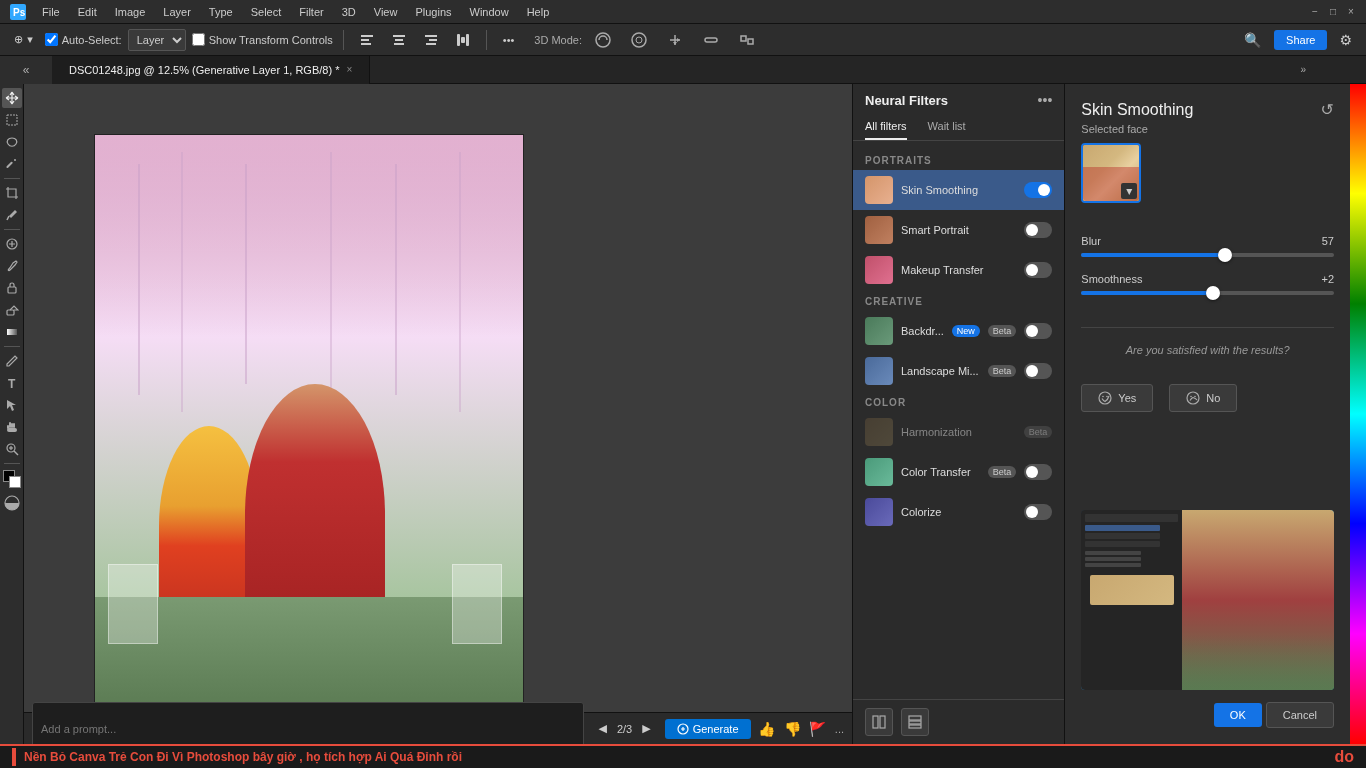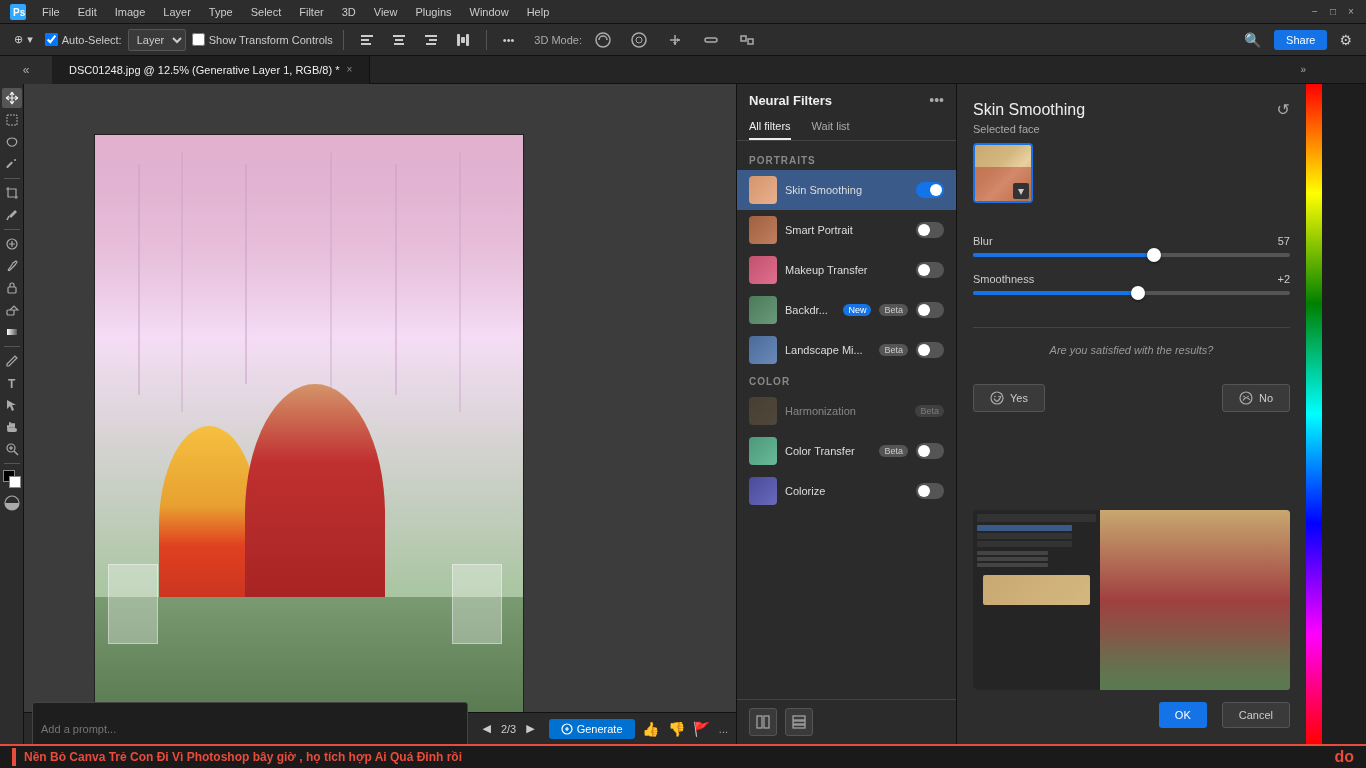--- a/index.html
+++ b/index.html
@@ -39,21 +39,21 @@
 
     
     .prompt-bar { position: absolute; bottom: 0; left: 0; right: 0; height: 32px; background: #2a2a2a; display: flex; align-items: center; padding: 0 8px; gap: 8px; border-top: 1px solid #111; }
     .prompt-input { flex: 1; background: #1e1e1e; border: 1px solid #444; color: #aaa; padding: 20px 8px; border-radius: 3px; font-size: 11px; }
     .prompt-nav { display: flex; align-items: center; gap: 4px; color: #ccc; font-size: 11px; }
     .prompt-btn { background: #0070d1; color: white; border: none; padding: 4px 12px; border-radius: 3px; font-size: 11px; cursor: pointer; display: flex; align-items: center; gap: 4px; }
     .prompt-icon { color: #aaa; font-size: 14px; cursor: pointer; }
     .prompt-more { color: #aaa; font-size: 11px; cursor: pointer; }
 
     
-    .right-side { display: flex; flex-direction: row; width: 630px; flex-shrink: 0; }
+    .right-side { display: flex; flex-direction: row; width: 514px; flex-shrink: 0; }
 
     
     .neural-panel { width: 220px; background: #2b2b2b; border-left: 1px solid #111; display: flex; flex-direction: column; }
     .neural-header { padding: 8px 12px 0; display: flex; align-items: center; justify-content: space-between; }
     .neural-title { font-size: 13px; color: #eee; font-weight: 600; }
     .neural-menu-btn { color: #aaa; cursor: pointer; font-size: 14px; }
     .neural-tabs { display: flex; padding: 8px 12px 0; gap: 21px; border-bottom: 1px solid #444; }
     .neural-tab { padding: 4px 0 6px; font-size: 11px; color: #aaa; cursor: pointer; border-bottom: 2px solid transparent; }
     .neural-tab.active { color: #eee; border-bottom: 2px solid #eee; }
     .neural-content { flex: 1; overflow-y: auto; padding: 8px 0; }
@@ -85,25 +85,25 @@
     .slider-section { margin-bottom: 16px; }
     .slider-label-row { display: flex; justify-content: space-between; align-items: center; margin-bottom: 6px; }
     .slider-label { font-size: 11px; color: #ccc; }
     .slider-value { font-size: 11px; color: #ccc; }
     .slider-track { width: 100%; height: 4px; background: #555; border-radius: 2px; position: relative; cursor: pointer; }
     .slider-fill { height: 100%; background: #1473e6; border-radius: 2px; }
     .slider-thumb { width: 14px; height: 14px; background: white; border-radius: 50%; position: absolute; top: -5px; transform: translateX(-50%); cursor: pointer; box-shadow: 0 1px 3px rgba(0,0,0,0.5); }
     .divider-line { width: 100%; height: 1px; background: #444; margin: 16px 0; }
     .satisfaction-section { text-align: center; }
     .satisfaction-text { font-size: 11px; color: #999; font-style: italic; margin-bottom: 28px; }
-    .satisfaction-btns { display: flex; justify-content: space-between; gap: 16px; }
+    .satisfaction-btns { display: flex; justify-content: flex-start; gap: 16px; }
     .sat-btn { display: flex; align-items: center; gap: 6px; background: #3a3a3a; border: 1px solid #555; color: #ccc; padding: 6px 16px; border-radius: 3px; cursor: pointer; font-size: 11px; }
     .settings-footer { margin-top: auto; }
     .footer-preview { width: 100%; height: 180px; background: #222; border-radius: 4px; margin-bottom: 12px; overflow: hidden; position: relative; }
-    .footer-buttons { display: flex; justify-content: flex-end; gap: 15px; }
+    .footer-buttons { display: flex; justify-content: flex-end; gap: 4px; align-items: center; }
     .footer-btn { padding: 6px 16px; border-radius: 3px; font-size: 11px; cursor: pointer; border: none; }
     .footer-btn.ok { background: #1473e6; color: white; }
     .footer-btn.cancel { background: #3a3a3a; border: 1px solid #555; color: #ccc; }
 
     
     .color-bar { width: 16px; background: linear-gradient(180deg, red 0%, yellow 16.6%, green 33.3%, cyan 50%, blue 66.6%, magenta 83.3%, red 100%); flex-shrink: 0; }
 
     
     .watermark-bar { width: 100%; height: 24px; background: #1a1a1a; display: flex; align-items: center; padding: 0 12px; border-top: 2px solid #e74c3c; }
     .watermark-accent { width: 4px; height: 18px; background: #e74c3c; margin-right: 8px; }
@@ -458,20 +458,21 @@
           </div>
 
           <div class="filter-item">
             <div class="filter-thumb thumb-makeup"></div>
             <span class="filter-name">Makeup Transfer</span>
             <div class="toggle-switch off">
                 <div class="toggle-knob"></div>
               </div>
           </div>
 
+          <div class="filter-section-label">CREATIVE</div>
 
           <div class="filter-item">
             <div class="filter-thumb thumb-backdr"></div>
             <span class="filter-name">Backdr...</span>
             <span class="filter-badge new">New</span>
             <span class="filter-badge beta">Beta</span>
             <div class="toggle-switch off">
                 <div class="toggle-knob"></div>
               </div>
           </div>

